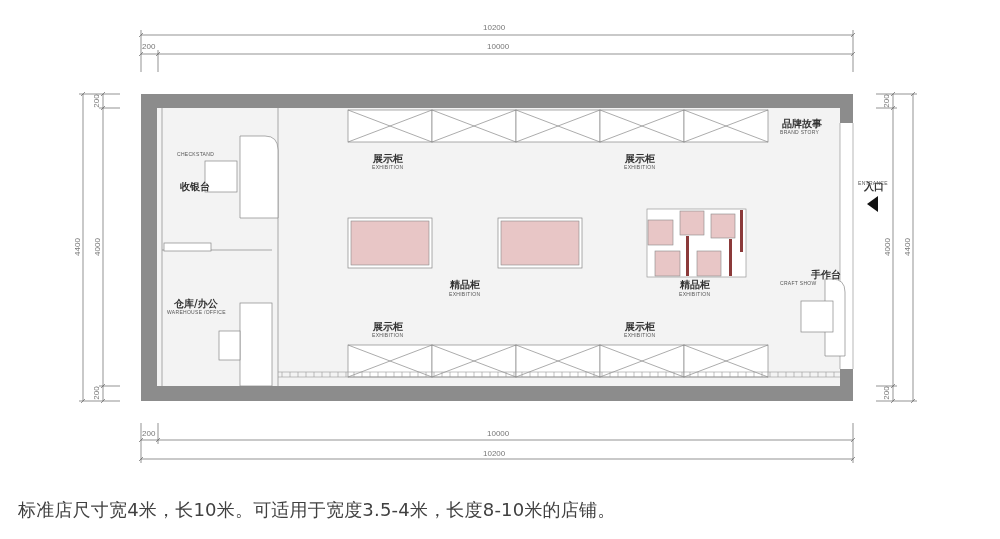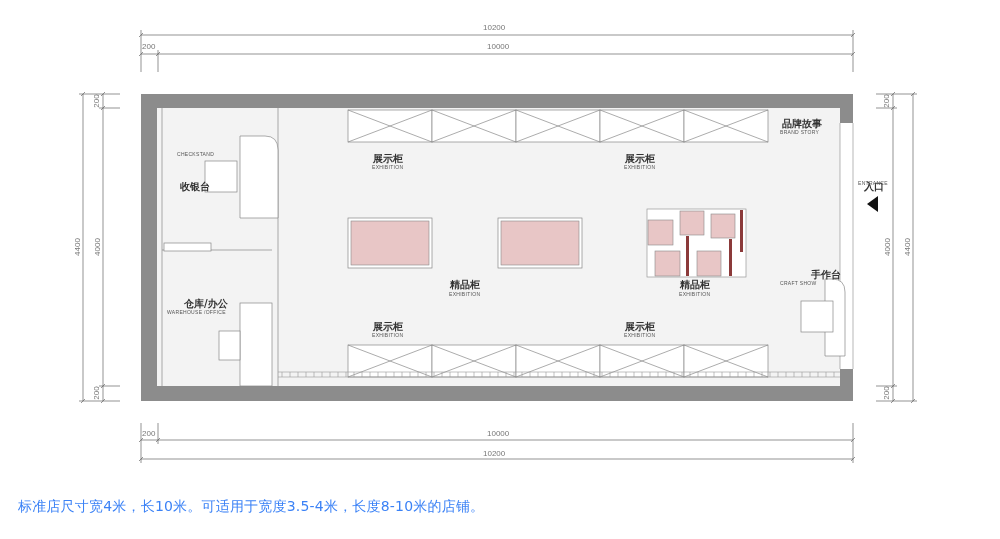--- a/index.html
+++ b/index.html
@@ -2,21 +2,21 @@
 <html><head>
 <meta charset="utf-8">
 <style>
   html,body{margin:0;padding:0;background:#ffffff;}
   body{width:1000px;height:539px;position:relative;overflow:hidden;font-family:"DejaVu Sans","Liberation Sans",sans-serif;}
   svg{position:absolute;left:0;top:0;}
   .dim{font-family:"Liberation Sans",sans-serif;font-size:8px;color:#777;position:absolute;line-height:1;}
   .vdim{transform:rotate(-90deg);transform-origin:center center;}
   .lbl-cn{position:absolute;font-size:10px;font-weight:bold;color:#333;line-height:1;white-space:nowrap;}
   .lbl-en{position:absolute;font-family:"Liberation Sans",sans-serif;font-size:5px;color:#555;letter-spacing:0.3px;line-height:1;white-space:nowrap;}
-  .caption{position:absolute;left:18px;top:498px;font-size:14px;color:#3b82f6;white-space:nowrap;letter-spacing:0.2px;}
+  .caption{position:absolute;left:18px;top:498px;font-size:18px;color:#404040;white-space:nowrap;letter-spacing:0.2px;}
 </style>
 </head>
 <body>
 
 <svg width="1000" height="539" viewBox="0 0 1000 539">
 
   <g stroke="#666" stroke-width="0.7" fill="none">
     <line x1="141" y1="35" x2="853" y2="35"></line>
     <line x1="141" y1="54" x2="853" y2="54"></line>
     <line x1="141" y1="30" x2="141" y2="72"></line>
@@ -246,21 +246,21 @@
 <div class="dim vdim" style="left:88px;top:389px;width:18px;text-align:center;">200</div>
 
 <div class="dim vdim" style="left:876px;top:243px;width:24px;text-align:center;">4000</div>
 <div class="dim vdim" style="left:896px;top:243px;width:24px;text-align:center;">4400</div>
 <div class="dim vdim" style="left:878px;top:97px;width:18px;text-align:center;">200</div>
 <div class="dim vdim" style="left:878px;top:389px;width:18px;text-align:center;">200</div>
 
 <div class="lbl-cn" style="left:180px;top:141px;margin-top:41px;">收银台</div>
 <div class="lbl-en" style="left:177px;top:152px;">CHECKSTAND</div>
 
-<div class="lbl-cn" style="left:184px;top:299px;text-align:center;">仓库/办公</div>
+<div class="lbl-cn" style="left:174px;top:299px;text-align:center;">仓库/办公</div>
 <div class="lbl-en" style="left:167px;top:310px;">WAREHOUSE /OFFICE</div>
 
 <div class="lbl-cn" style="left:373px;top:154px;">展示柜</div>
 <div class="lbl-en" style="left:372px;top:165px;">EXHIBITION</div>
 
 <div class="lbl-cn" style="left:625px;top:154px;">展示柜</div>
 <div class="lbl-en" style="left:624px;top:165px;">EXHIBITION</div>
 
 <div class="lbl-cn" style="left:373px;top:322px;">展示柜</div>
 <div class="lbl-en" style="left:372px;top:333px;">EXHIBITION</div>

